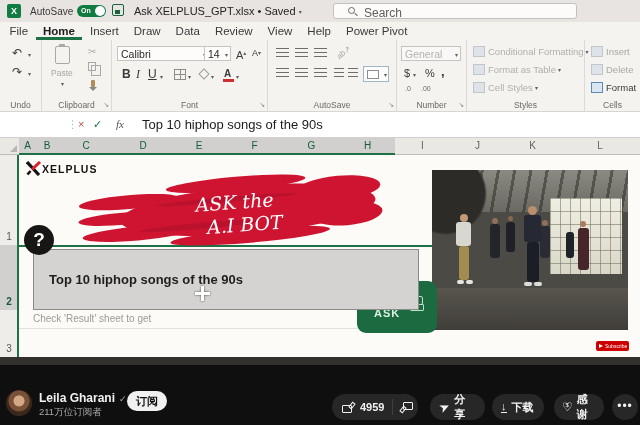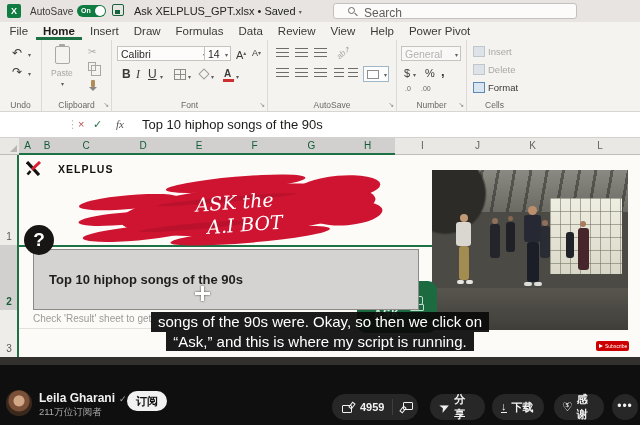--- a/index.html
+++ b/index.html
@@ -82,21 +82,21 @@
 
   
   .sheet{position:absolute;left:0;top:155px;width:640px;height:202px;background:#fcfbf7;overflow:hidden;}
   .rowhdr{position:absolute;left:0;top:0;width:19px;height:100%;background:#efedea;border-right:1px solid #d0cdc9;}
   .rh{font-size:10px;color:#5a5856;text-align:center;display:flex;align-items:flex-end;justify-content:center;padding-bottom:3px;}
   .rh.sel{background:#d2d0ce;color:#135c38;font-weight:bold;}
   .selline{position:absolute;left:17px;top:0;width:2px;height:100%;background:#1e7145;}
   .hline-green{position:absolute;left:19px;top:90px;width:413px;height:2px;background:#1e7145;}
   .hline-gray{position:absolute;left:19px;top:173px;width:413px;height:1px;background:#e4e1dd;}
   .logo{position:absolute;left:26px;top:6px;display:flex;align-items:center;}
-  .logo span{font-size:10.5px;font-weight:800;letter-spacing:1px;color:#141210;margin-left:16px;}
+  .logo span{font-size:10.5px;font-weight:800;letter-spacing:1px;color:#141210;margin-left:0;}
   .banner{position:absolute;left:78px;top:16px;width:312px;height:76px;}
   .qmark{position:absolute;left:24px;top:70px;width:30px;height:30px;border-radius:50%;background:#181614;
     color:#fff;font-size:19px;font-weight:bold;text-align:center;line-height:30px;z-index:3;}
   .askbtn{position:absolute;left:357px;top:126px;width:80px;height:52px;background:#1c6a40;border-radius:9px;z-index:1;}
   .askbtn .lbl{position:absolute;left:17px;top:26px;font-size:11px;font-weight:bold;color:#dcefe4;letter-spacing:1px;}
   .robot{position:absolute;right:14px;top:12px;width:13px;height:16px;}
   .robot::before{content:"";position:absolute;left:1px;top:3px;width:10px;height:7px;border:1px solid #bfe0cd;border-radius:2px;}
   .robot::after{content:"";position:absolute;left:0;top:11px;width:12px;height:5px;border:1px solid #bfe0cd;border-radius:1px;}
   .robot i{position:absolute;left:5px;top:0;width:1.5px;height:3px;background:#bfe0cd;}
   .textbox{position:absolute;left:33px;top:94px;width:386px;height:61px;background:#d5d3d1;
@@ -177,21 +177,20 @@
       <span class="mag"></span>
       <span class="ph">Search</span>
     </div>
   </div>
 
   <div class="menubar">
     <span class="tab">File</span>
     <span class="tab active">Home</span>
     <span class="tab">Insert</span>
     <span class="tab">Draw</span>
-    <span class="tab">Formulas</span>
     <span class="tab">Data</span>
     <span class="tab">Review</span>
     <span class="tab">View</span>
     <span class="tab">Help</span>
     <span class="tab">Power Pivot</span>
   </div>
 
   <div class="ribbon">
     <div class="grp" style="width:42px;">
       <span class="ric abs" style="left:12px;top:7px;">↶</span>
@@ -259,20 +258,38 @@
         <span class="caret">▾</span>
       </div>
       <span class="ric abs" style="left:7px;top:27px;font-size:11px;">$</span>
       <span class="caret abs" style="left:16px;top:31px;">▾</span>
       <span class="ric abs" style="left:28px;top:27px;font-size:11px;">%</span>
       <span class="ric abs" style="left:44px;top:26px;font-size:13px;font-weight:bold;">,</span>
       <span class="abs" style="left:8px;top:45px;font-size:7px;color:#6a6866;">.0</span>
       <span class="abs" style="left:24px;top:45px;font-size:7px;color:#6a6866;">.00</span>
       <span class="lnch">↘</span>
       <div class="glabel">Number</div>
+    </div>
+    <div class="grp" style="width:118px;">
+      <div class="srow" style="left:6px;top:6px;">
+        <span class="sic"></span>
+        <span>Conditional Formatting</span>
+        <span class="caret" style="margin-left:2px;">▾</span>
+      </div>
+      <div class="srow" style="left:6px;top:24px;">
+        <span class="sic"></span>
+        <span>Format as Table</span>
+        <span class="caret" style="margin-left:2px;">▾</span>
+      </div>
+      <div class="srow" style="left:6px;top:42px;">
+        <span class="sic"></span>
+        <span>Cell Styles</span>
+        <span class="caret" style="margin-left:2px;">▾</span>
+      </div>
+      <div class="glabel">Styles</div>
     </div>
     <div class="grp" style="width:55px;border-right:none;">
       <div class="crow" style="left:6px;top:6px;color:#aaa8a6;">
         <span class="sic"></span>
         <span>Insert</span>
       </div>
       <div class="crow" style="left:6px;top:24px;color:#aaa8a6;">
         <span class="sic"></span>
         <span>Delete</span>
       </div>
@@ -395,24 +412,20 @@
       <i class="fg" style="left:92px;top:112px;width:8px;height:4px;background:#dcdcd8;"></i>
       <i class="fg" style="left:102px;top:112px;width:8px;height:4px;background:#dcdcd8;"></i>
     </div>
 
     <div class="badge">
       <span class="tri"></span>
       <span class="bt">Subscribe</span>
     </div>
   </div>
 
-  <div class="subs">
-    <div class="line"><span class="bgspan">songs of the 90s were. Okay, so then we click on</span></div>
-    <div class="line"><span class="bgspan">“Ask,” and this is where my script is running.</span></div>
-  </div>
 
   <div class="pstrip"></div>
 
   <div class="yt">
     <div class="avatar"></div>
     <div class="ch-name"><span>Leila Gharani</span><span class="vcheck">✓</span></div>
     <div class="ch-subs">211万位订阅者</div>
     <div class="subbtn">订阅</div>
 
     <div class="pill" style="left:332px;width:86px;padding:0 10px;">

